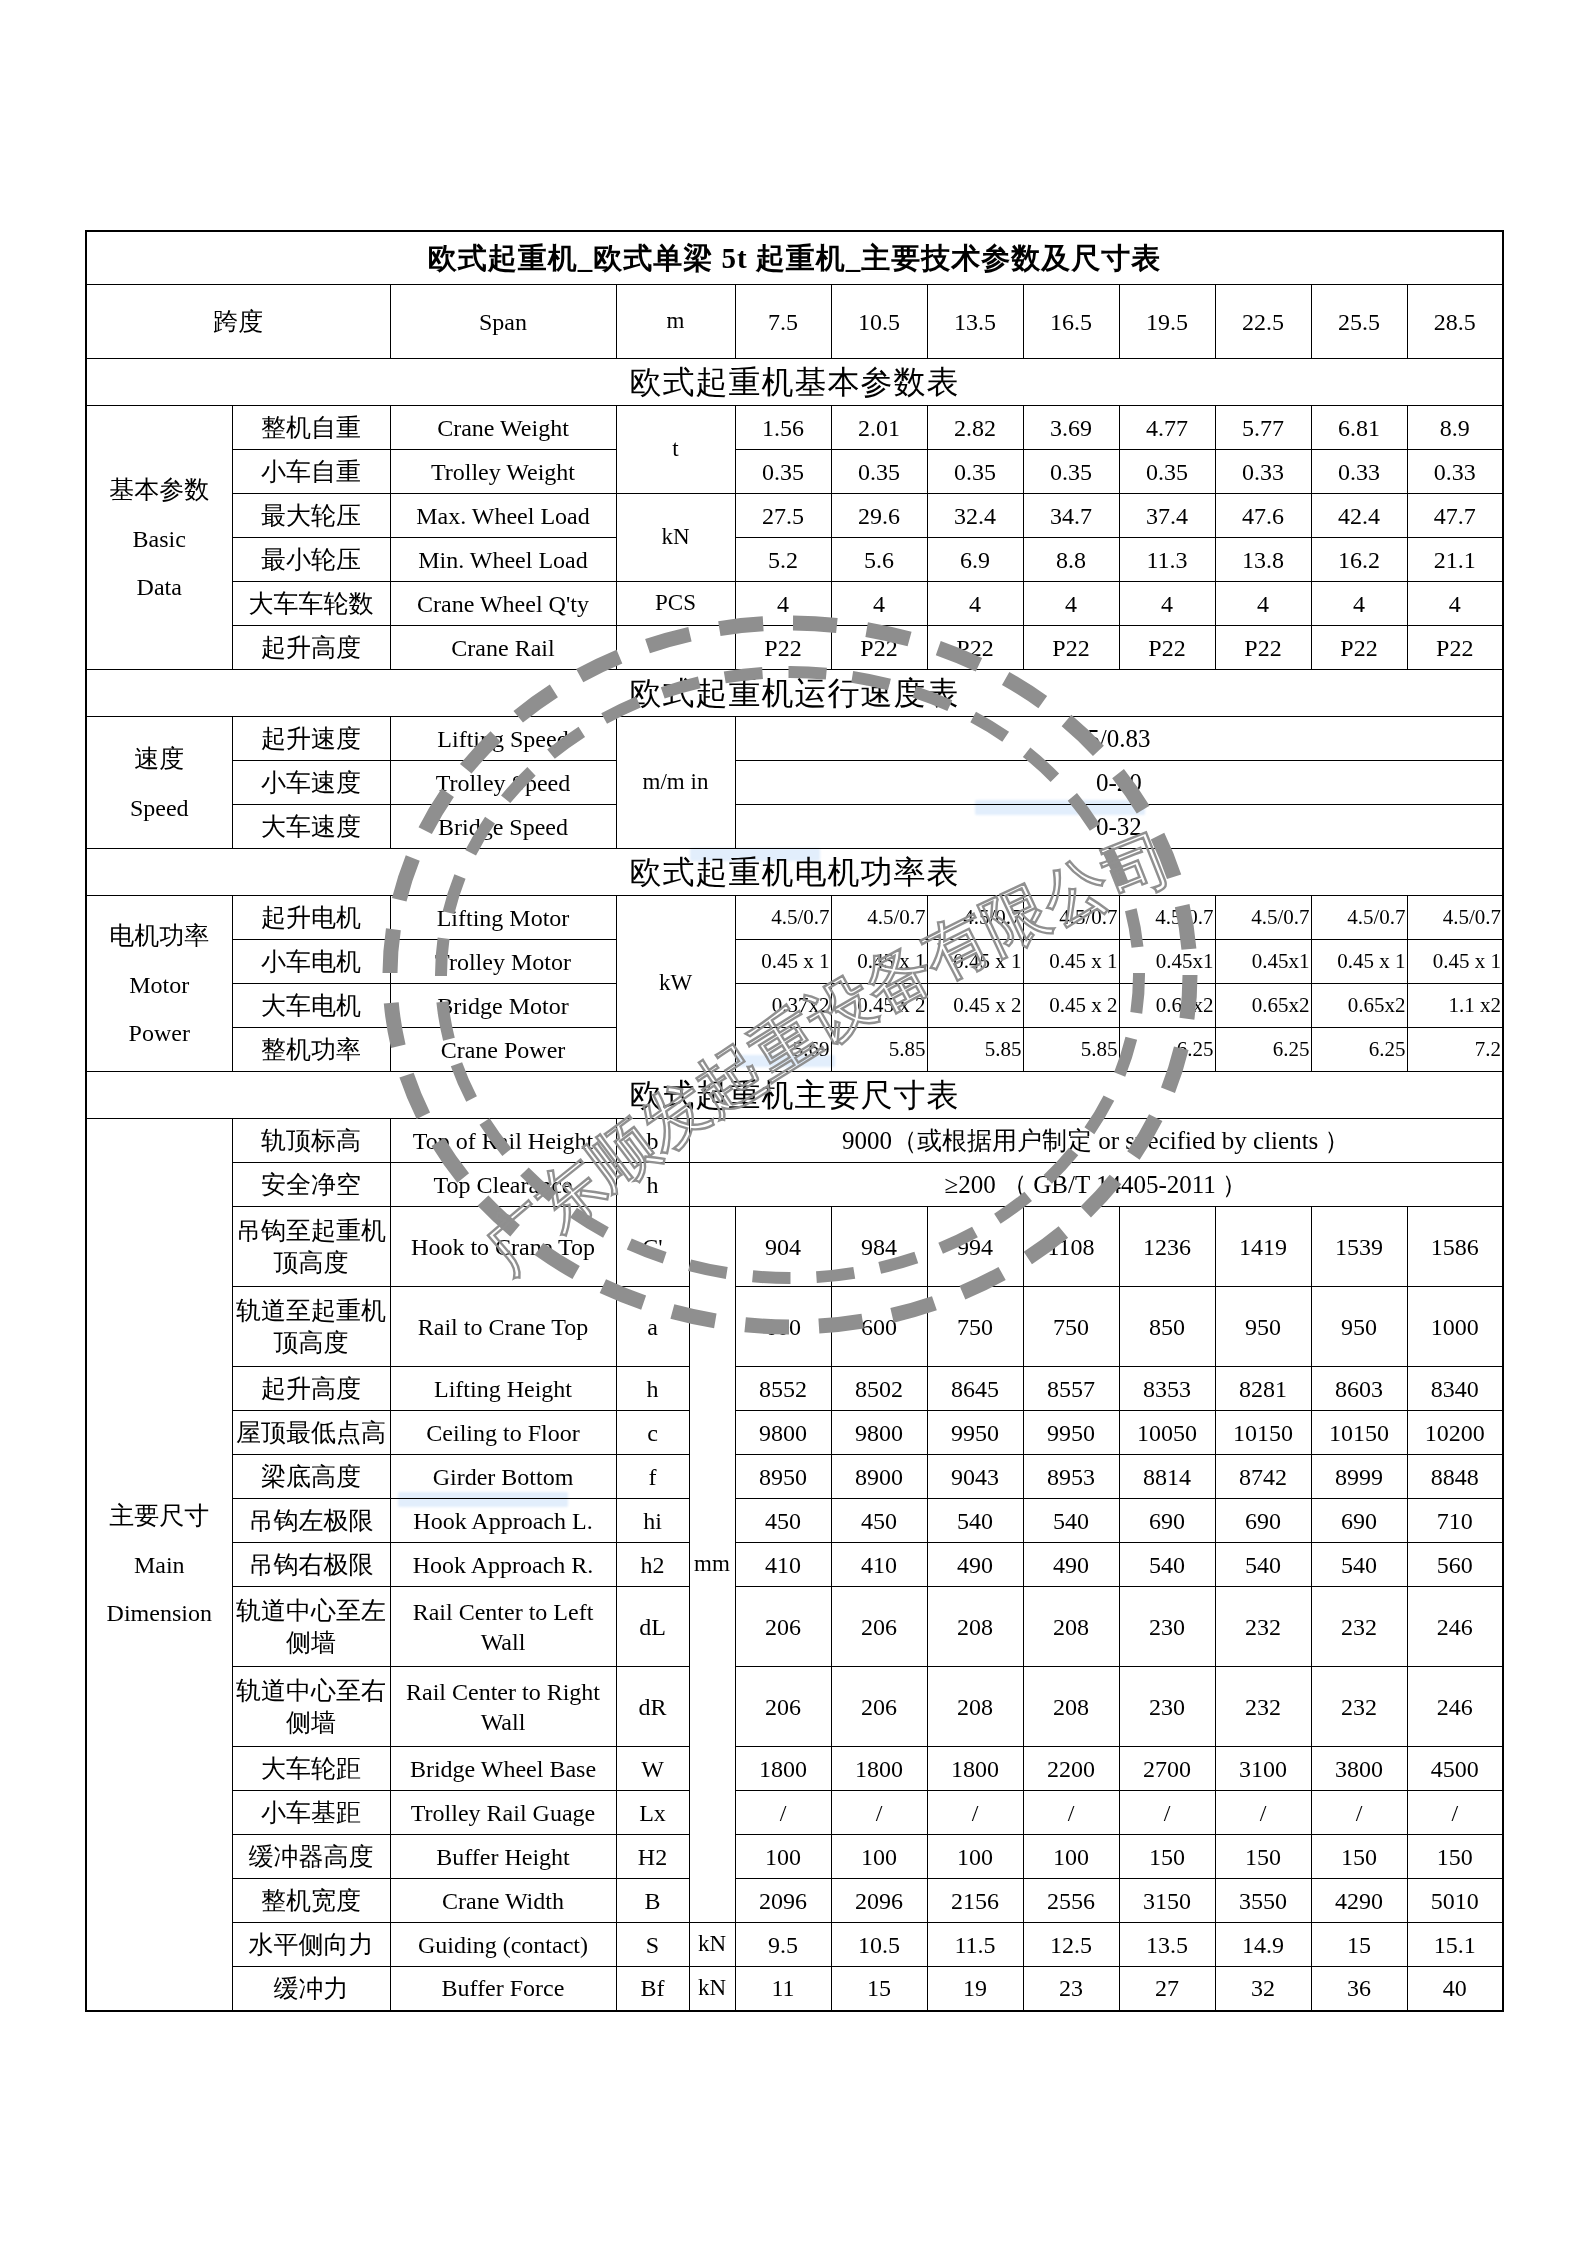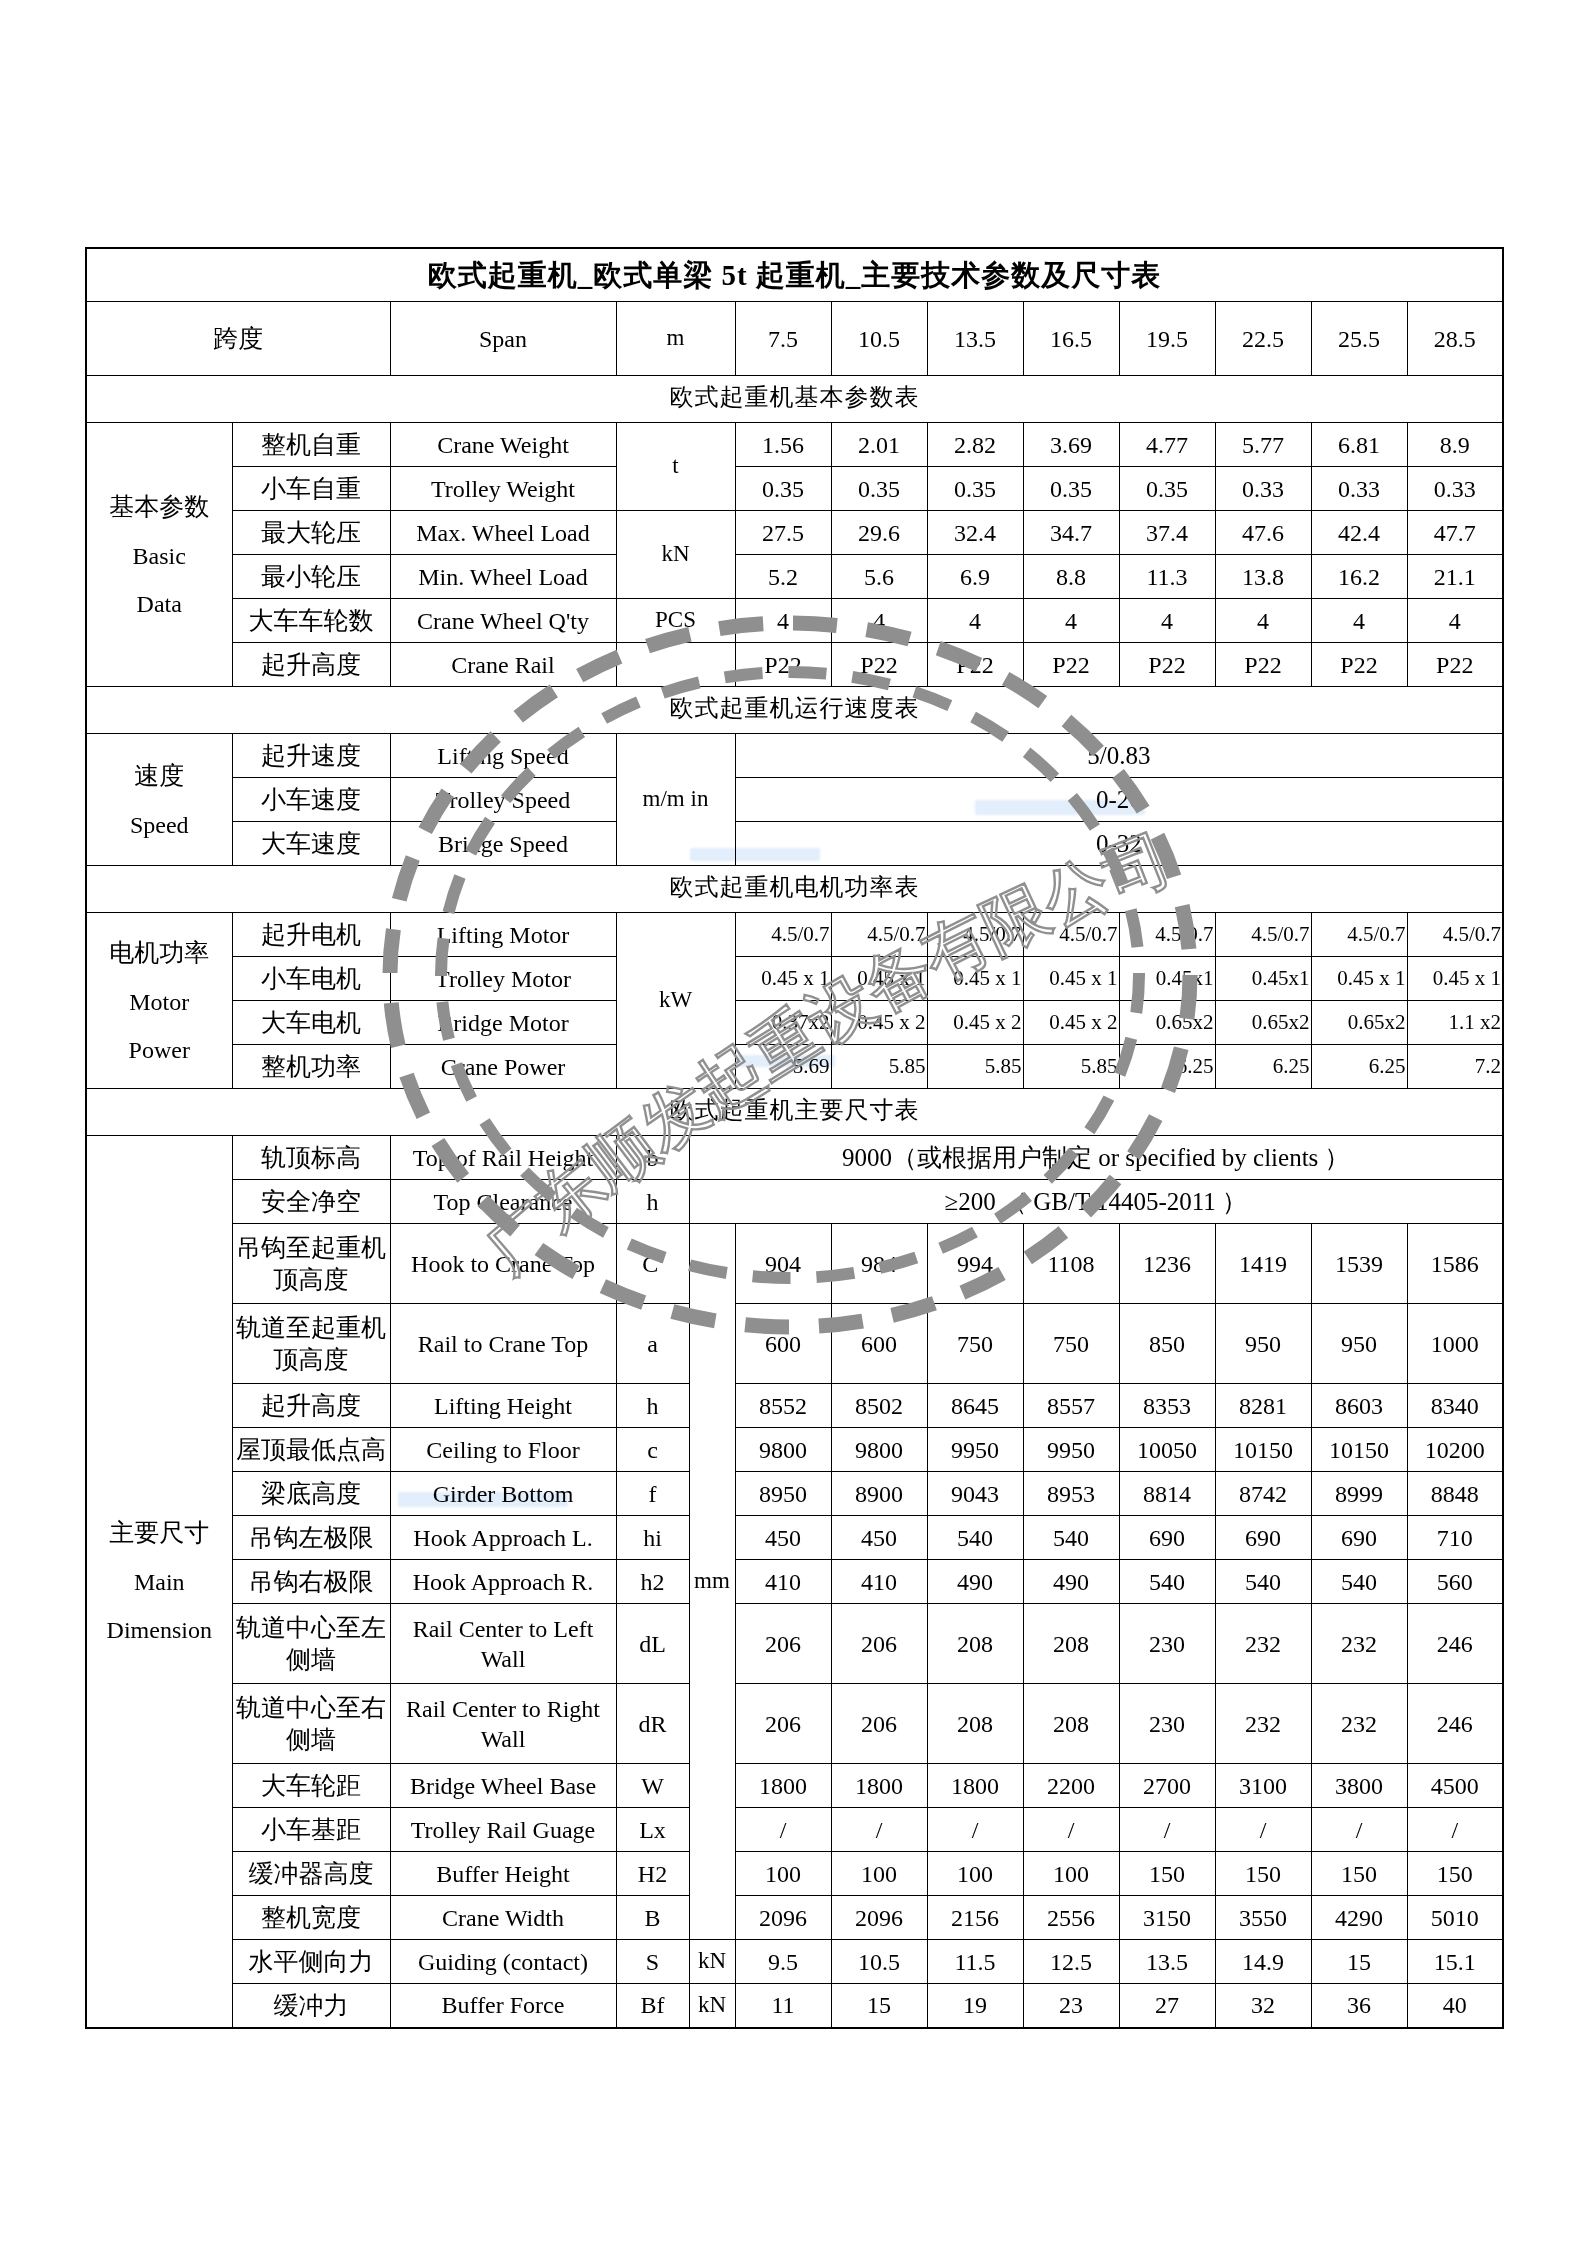--- a/index.html
+++ b/index.html
@@ -3,33 +3,33 @@
 <meta charset="utf-8">
 <style>
   html,body{margin:0;padding:0;}
   body{
     width:1587px;height:2245px;background:#ffffff;position:relative;
     font-family:"Liberation Serif","DejaVu Serif",serif;color:#000;
     overflow:hidden;
   }
   .sheet{position:absolute;inset:0;}
   table.spec{
-    position:absolute;left:85px;top:247px;width:1417px;
+    position:absolute;left:85px;top:230px;width:1417px;
     border-collapse:collapse;table-layout:fixed;background:transparent;
     z-index:1;
   }
   table.spec, table.spec td{border:1px solid #000;}
   table.spec{border:2px solid #000;}
   td{
     text-align:center;vertical-align:middle;padding:0 2px;
     overflow:hidden;line-height:1.25;
   }
   .title-row td{height:52px;font-size:29px;font-weight:bold;letter-spacing:1px;}
   .span-row{height:74px;}
-  .sh-row td{height:46px;font-size:24px;letter-spacing:1px;font-family:Liberation Mono, monospace;}
+  .sh-row td{height:46px;font-size:32px;letter-spacing:1px;}
   .r{height:44px;}
   .rt{height:80px;}
   .zh{font-size:25px;}
   .en{font-size:24px;text-align:center;}
   .u{font-size:23px;}
   .sym{font-size:24px;}
   .v{font-size:24px;}
   .v.sm{font-size:21px;padding:0 1px;letter-spacing:0;text-align:right;}
   .v.wide{font-size:25px;}
   .grp{font-size:25px;}

